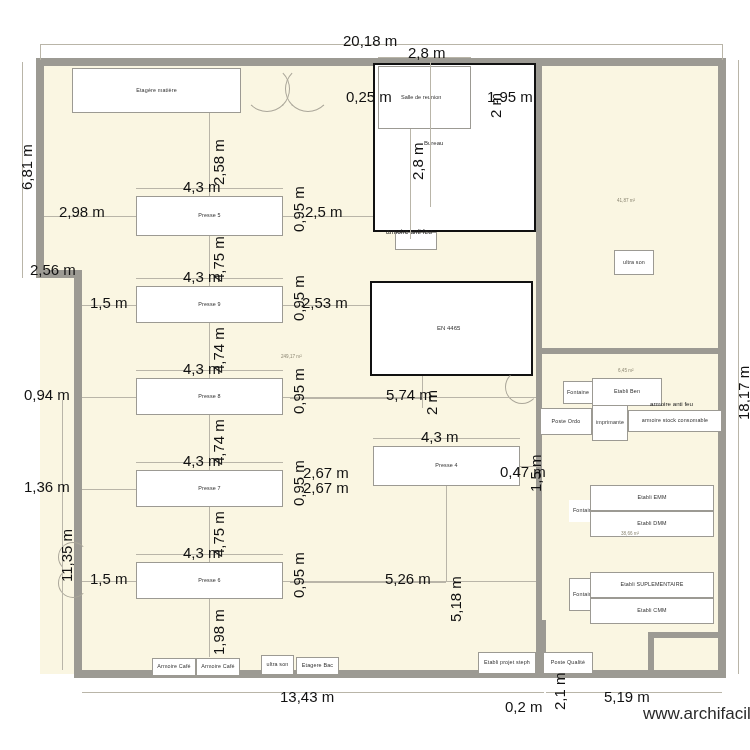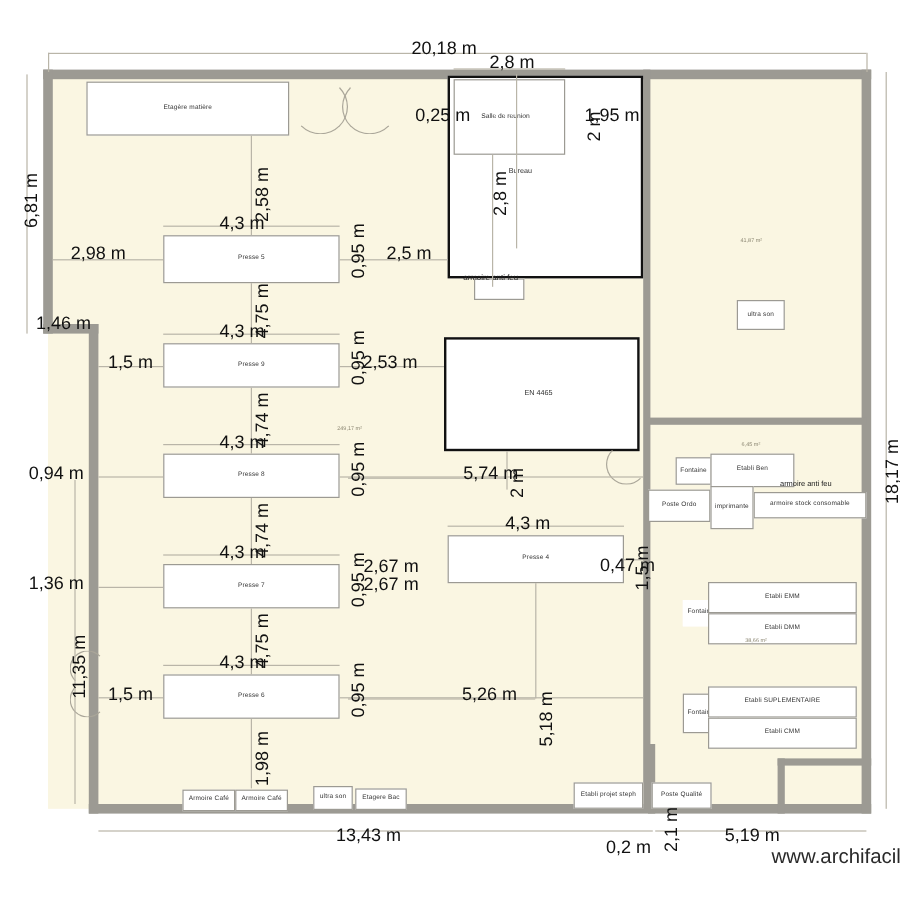--- a/index.html
+++ b/index.html
@@ -238,35 +238,35 @@
   <span class="area" style="left:621px;top:531px;">38,66 m²</span>
 
   <span class="dim" style="left:343px;top:32px;text-align:center;">20,18 m</span>
   <span class="dim" style="left:408px;top:44px;">2,8 m</span>
   <span class="dim" style="left:346px;top:88px;">0,25 m</span>
   <span class="dim" style="left:487px;top:88px;">1,95 m</span>
   <span class="dim rot" style="left:487px;top:118px;">2 m</span>
   <span class="dim rot" style="left:409px;top:180px;">2,8 m</span>
 
   <span class="dim rot" style="left:18px;top:190px;">6,81 m</span>
-  <span class="dim" style="left:30px;top:261px;">1,46 m</span>
+  <span class="dim" style="left:30px;top:261px;">2,56 m</span>
   <span class="dim rot" style="left:58px;top:582px;">11,35 m</span>
   <span class="dim rot" style="left:735px;top:420px;">18,17 m</span>
 
   <span class="dim" style="left:280px;top:688px;">13,43 m</span>
   <span class="dim" style="left:505px;top:698px;">0,2 m</span>
   <span class="dim rot" style="left:551px;top:710px;">2,1 m</span>
   <span class="dim" style="left:604px;top:688px;">5,19 m</span>
 
   <span class="dim rot" style="left:210px;top:185px;">2,58 m</span>
 
   <span class="dim" style="left:183px;top:178px;">4,3 m</span>
   <span class="dim" style="left:59px;top:203px;">2,98 m</span>
   <span class="dim rot" style="left:290px;top:232px;">0,95 m</span>
-  <span class="dim" style="left:322px;top:203px;">2,5 m</span>
+  <span class="dim" style="left:305px;top:203px;">2,5 m</span>
   <span class="dim rot" style="left:210px;top:282px;">4,75 m</span>
 
   <span class="dim" style="left:183px;top:268px;">4,3 m</span>
   <span class="dim" style="left:90px;top:294px;">1,5 m</span>
   <span class="dim rot" style="left:290px;top:321px;">0,95 m</span>
   <span class="dim" style="left:302px;top:294px;">2,53 m</span>
   <span class="dim rot" style="left:210px;top:373px;">4,74 m</span>
 
   <span class="dim" style="left:183px;top:360px;">4,3 m</span>
   <span class="dim" style="left:24px;top:386px;">0,94 m</span>

